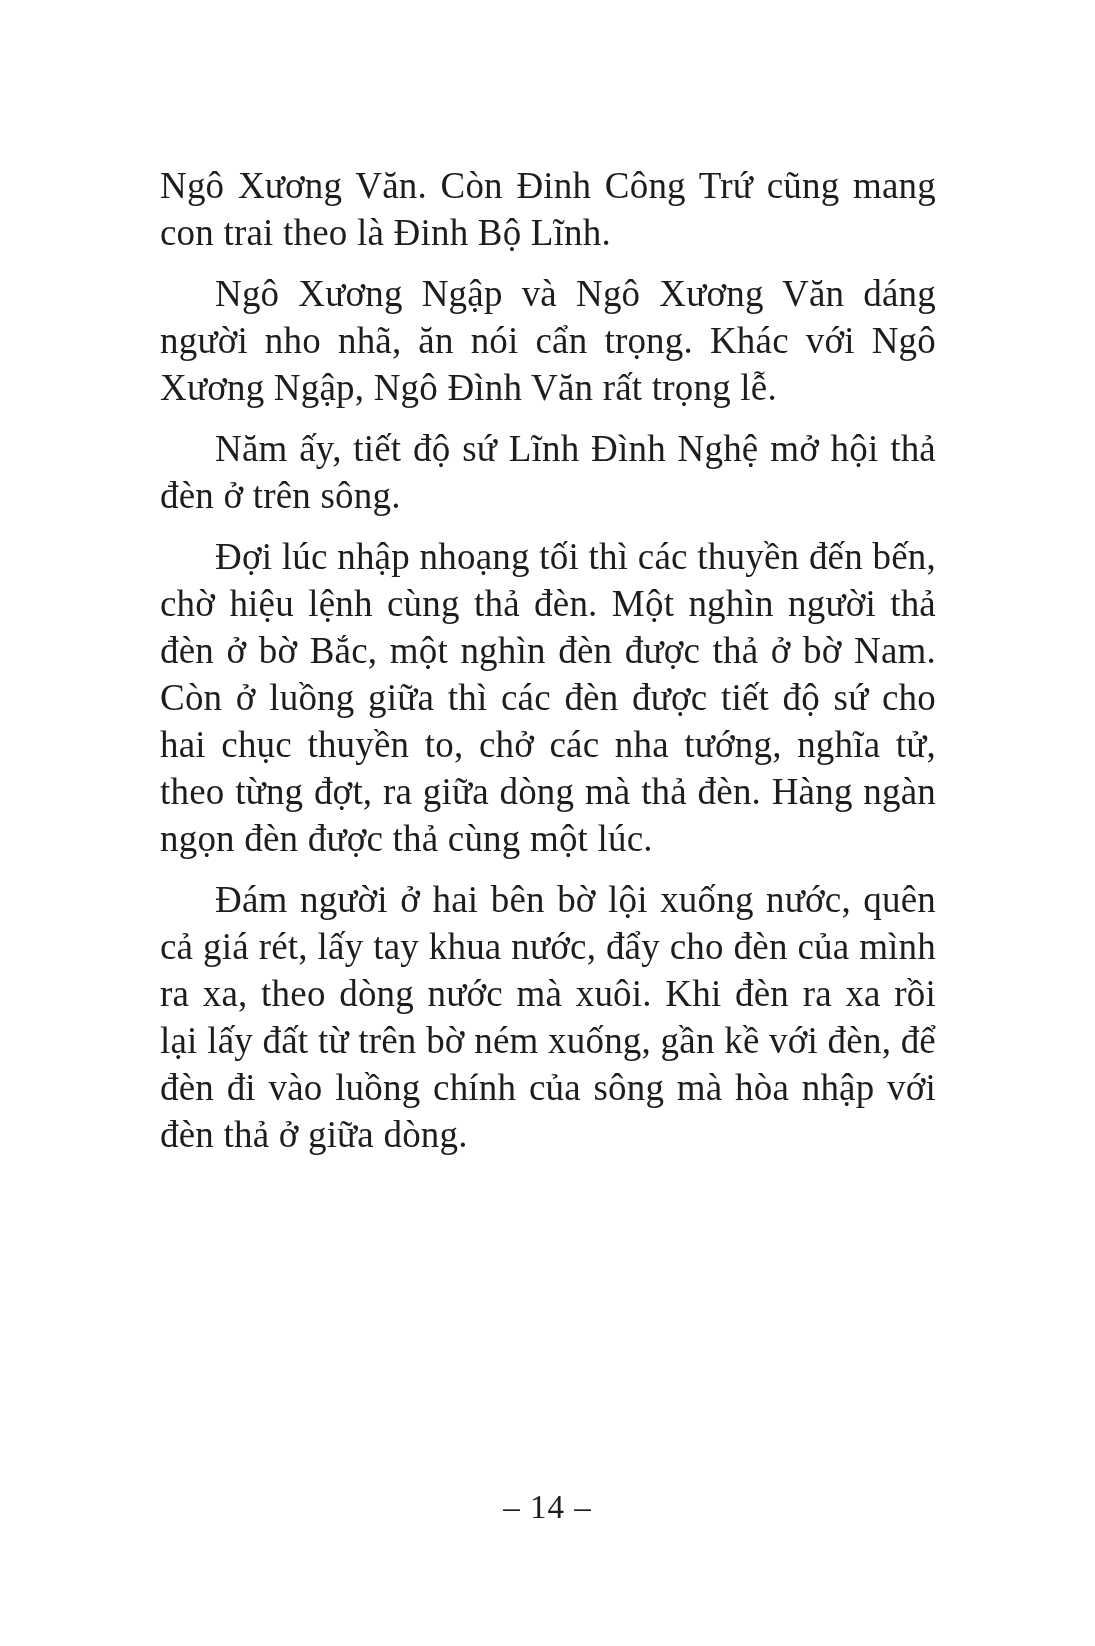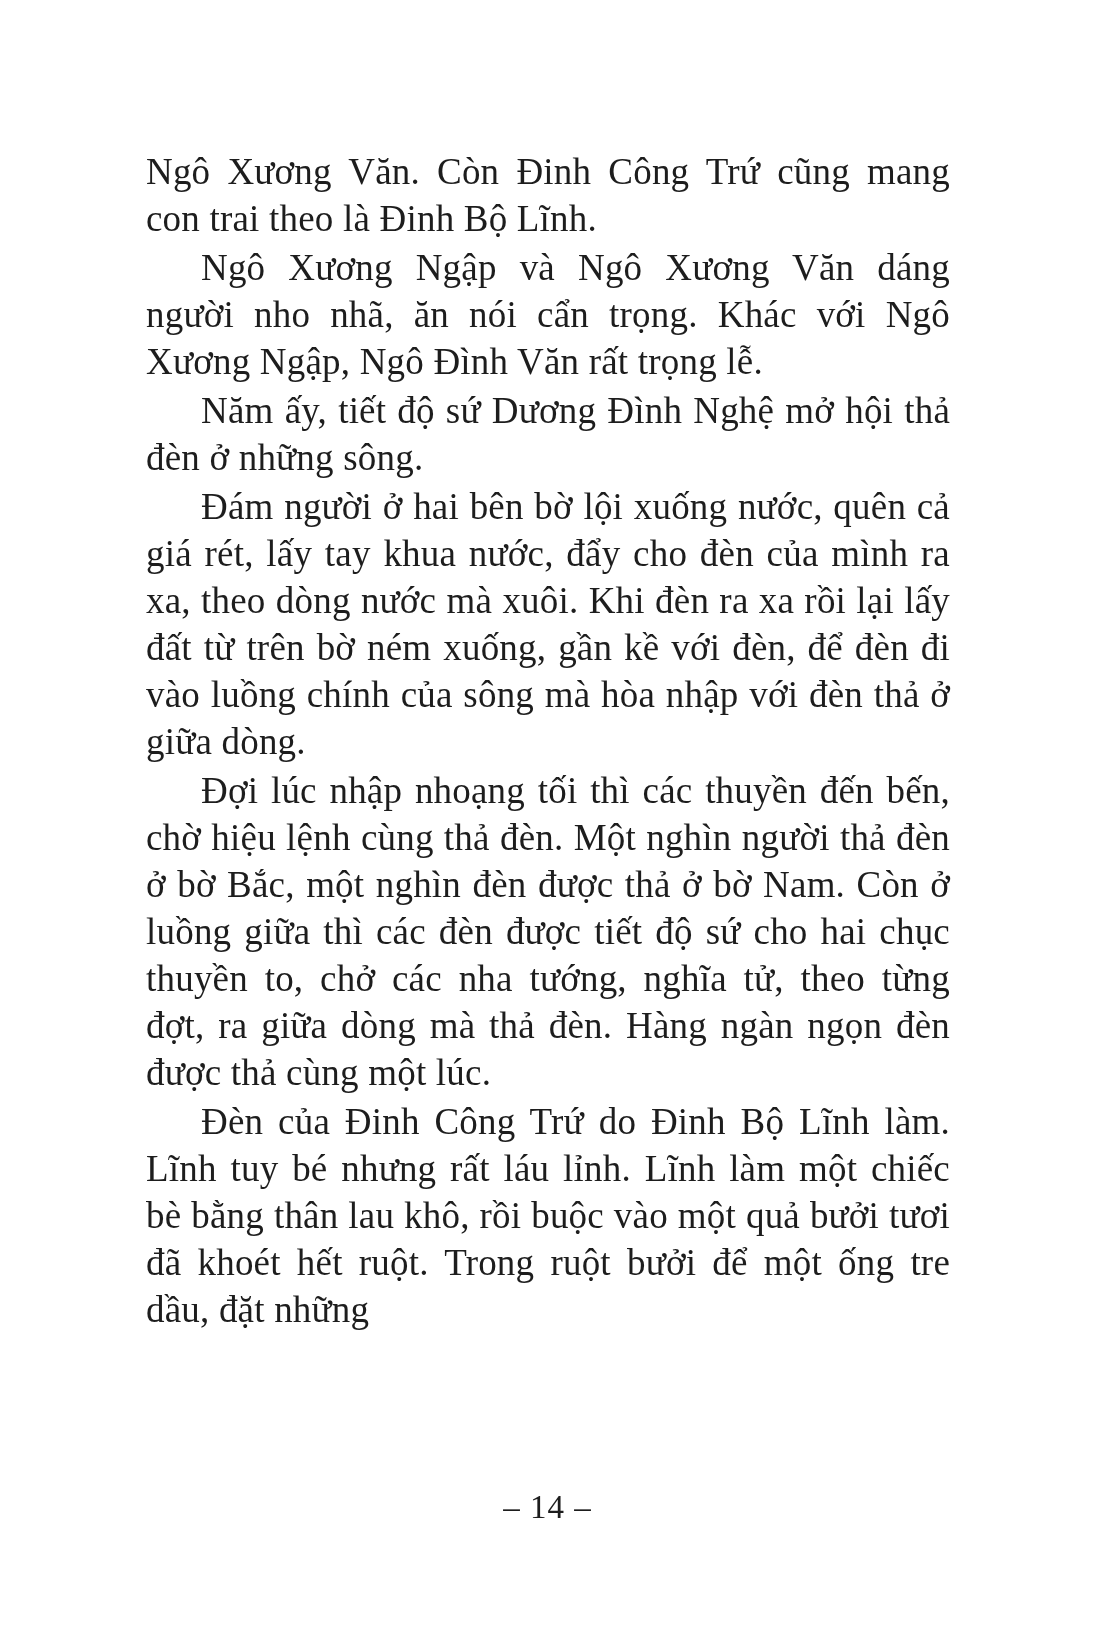--- a/index.html
+++ b/index.html
@@ -16,21 +16,21 @@
       font-family: "Liberation Serif", "DejaVu Serif", serif;
       overflow: hidden;
     }
     .text-block {
       position: absolute;
       left: 146px;
       top: 148px;
       width: 804px;
     }
     .para {
-      margin: 0;
+      margin: 14px;
       padding: 0;
       font-size: 37px;
       line-height: 47px;
       text-align: justify;
       text-indent: 55px;
       letter-spacing: 0.2px;
     }
     .para + .para {
       margin-top: 2px;
     }
@@ -48,20 +48,19 @@
       letter-spacing: 1px;
     }
   </style>
 </head>
 <body>
 
 <div class="page">
   <div class="text-block">
     <p class="para no-indent">Ngô Xương Văn. Còn Đinh Công Trứ cũng mang con trai theo là Đinh Bộ Lĩnh.</p>
     <p class="para">Ngô Xương Ngập và Ngô Xương Văn dáng người nho nhã, ăn nói cẩn trọng. Khác với Ngô Xương Ngập, Ngô Đình Văn rất trọng lễ.</p>
-    <p class="para">Năm ấy, tiết độ sứ Dương Đình Nghệ mở hội thả đèn ở những sông.</p>
+    <p class="para">Năm ấy, tiết độ sứ Lĩnh Đình Nghệ mở hội thả đèn ở trên sông.</p>
+    <p class="para">Đợi lúc nhập nhoạng tối thì các thuyền đến bến, chờ hiệu lệnh cùng thả đèn. Một nghìn người thả đèn ở bờ Bắc, một nghìn đèn được thả ở bờ Nam. Còn ở luồng giữa thì các đèn được tiết độ sứ cho hai chục thuyền to, chở các nha tướng, nghĩa tử, theo từng đợt, ra giữa dòng mà thả đèn. Hàng ngàn ngọn đèn được thả cùng một lúc.</p>
     <p class="para">Đám người ở hai bên bờ lội xuống nước, quên cả giá rét, lấy tay khua nước, đẩy cho đèn của mình ra xa, theo dòng nước mà xuôi. Khi đèn ra xa rồi lại lấy đất từ trên bờ ném xuống, gần kề với đèn, để đèn đi vào luồng chính của sông mà hòa nhập với đèn thả ở giữa dòng.</p>
-    <p class="para">Đợi lúc nhập nhoạng tối thì các thuyền đến bến, chờ hiệu lệnh cùng thả đèn. Một nghìn người thả đèn ở bờ Bắc, một nghìn đèn được thả ở bờ Nam. Còn ở luồng giữa thì các đèn được tiết độ sứ cho hai chục thuyền to, chở các nha tướng, nghĩa tử, theo từng đợt, ra giữa dòng mà thả đèn. Hàng ngàn ngọn đèn được thả cùng một lúc.</p>
-    <p class="para">Đèn của Đinh Công Trứ do Đinh Bộ Lĩnh làm. Lĩnh tuy bé nhưng rất láu lỉnh. Lĩnh làm một chiếc bè bằng thân lau khô, rồi buộc vào một quả bưởi tươi đã khoét hết ruột. Trong ruột bưởi để một ống tre dầu, đặt những</p>
   </div>
 
   <div class="page-number">– 14 –</div>
 </div>
 
 </body></html>

